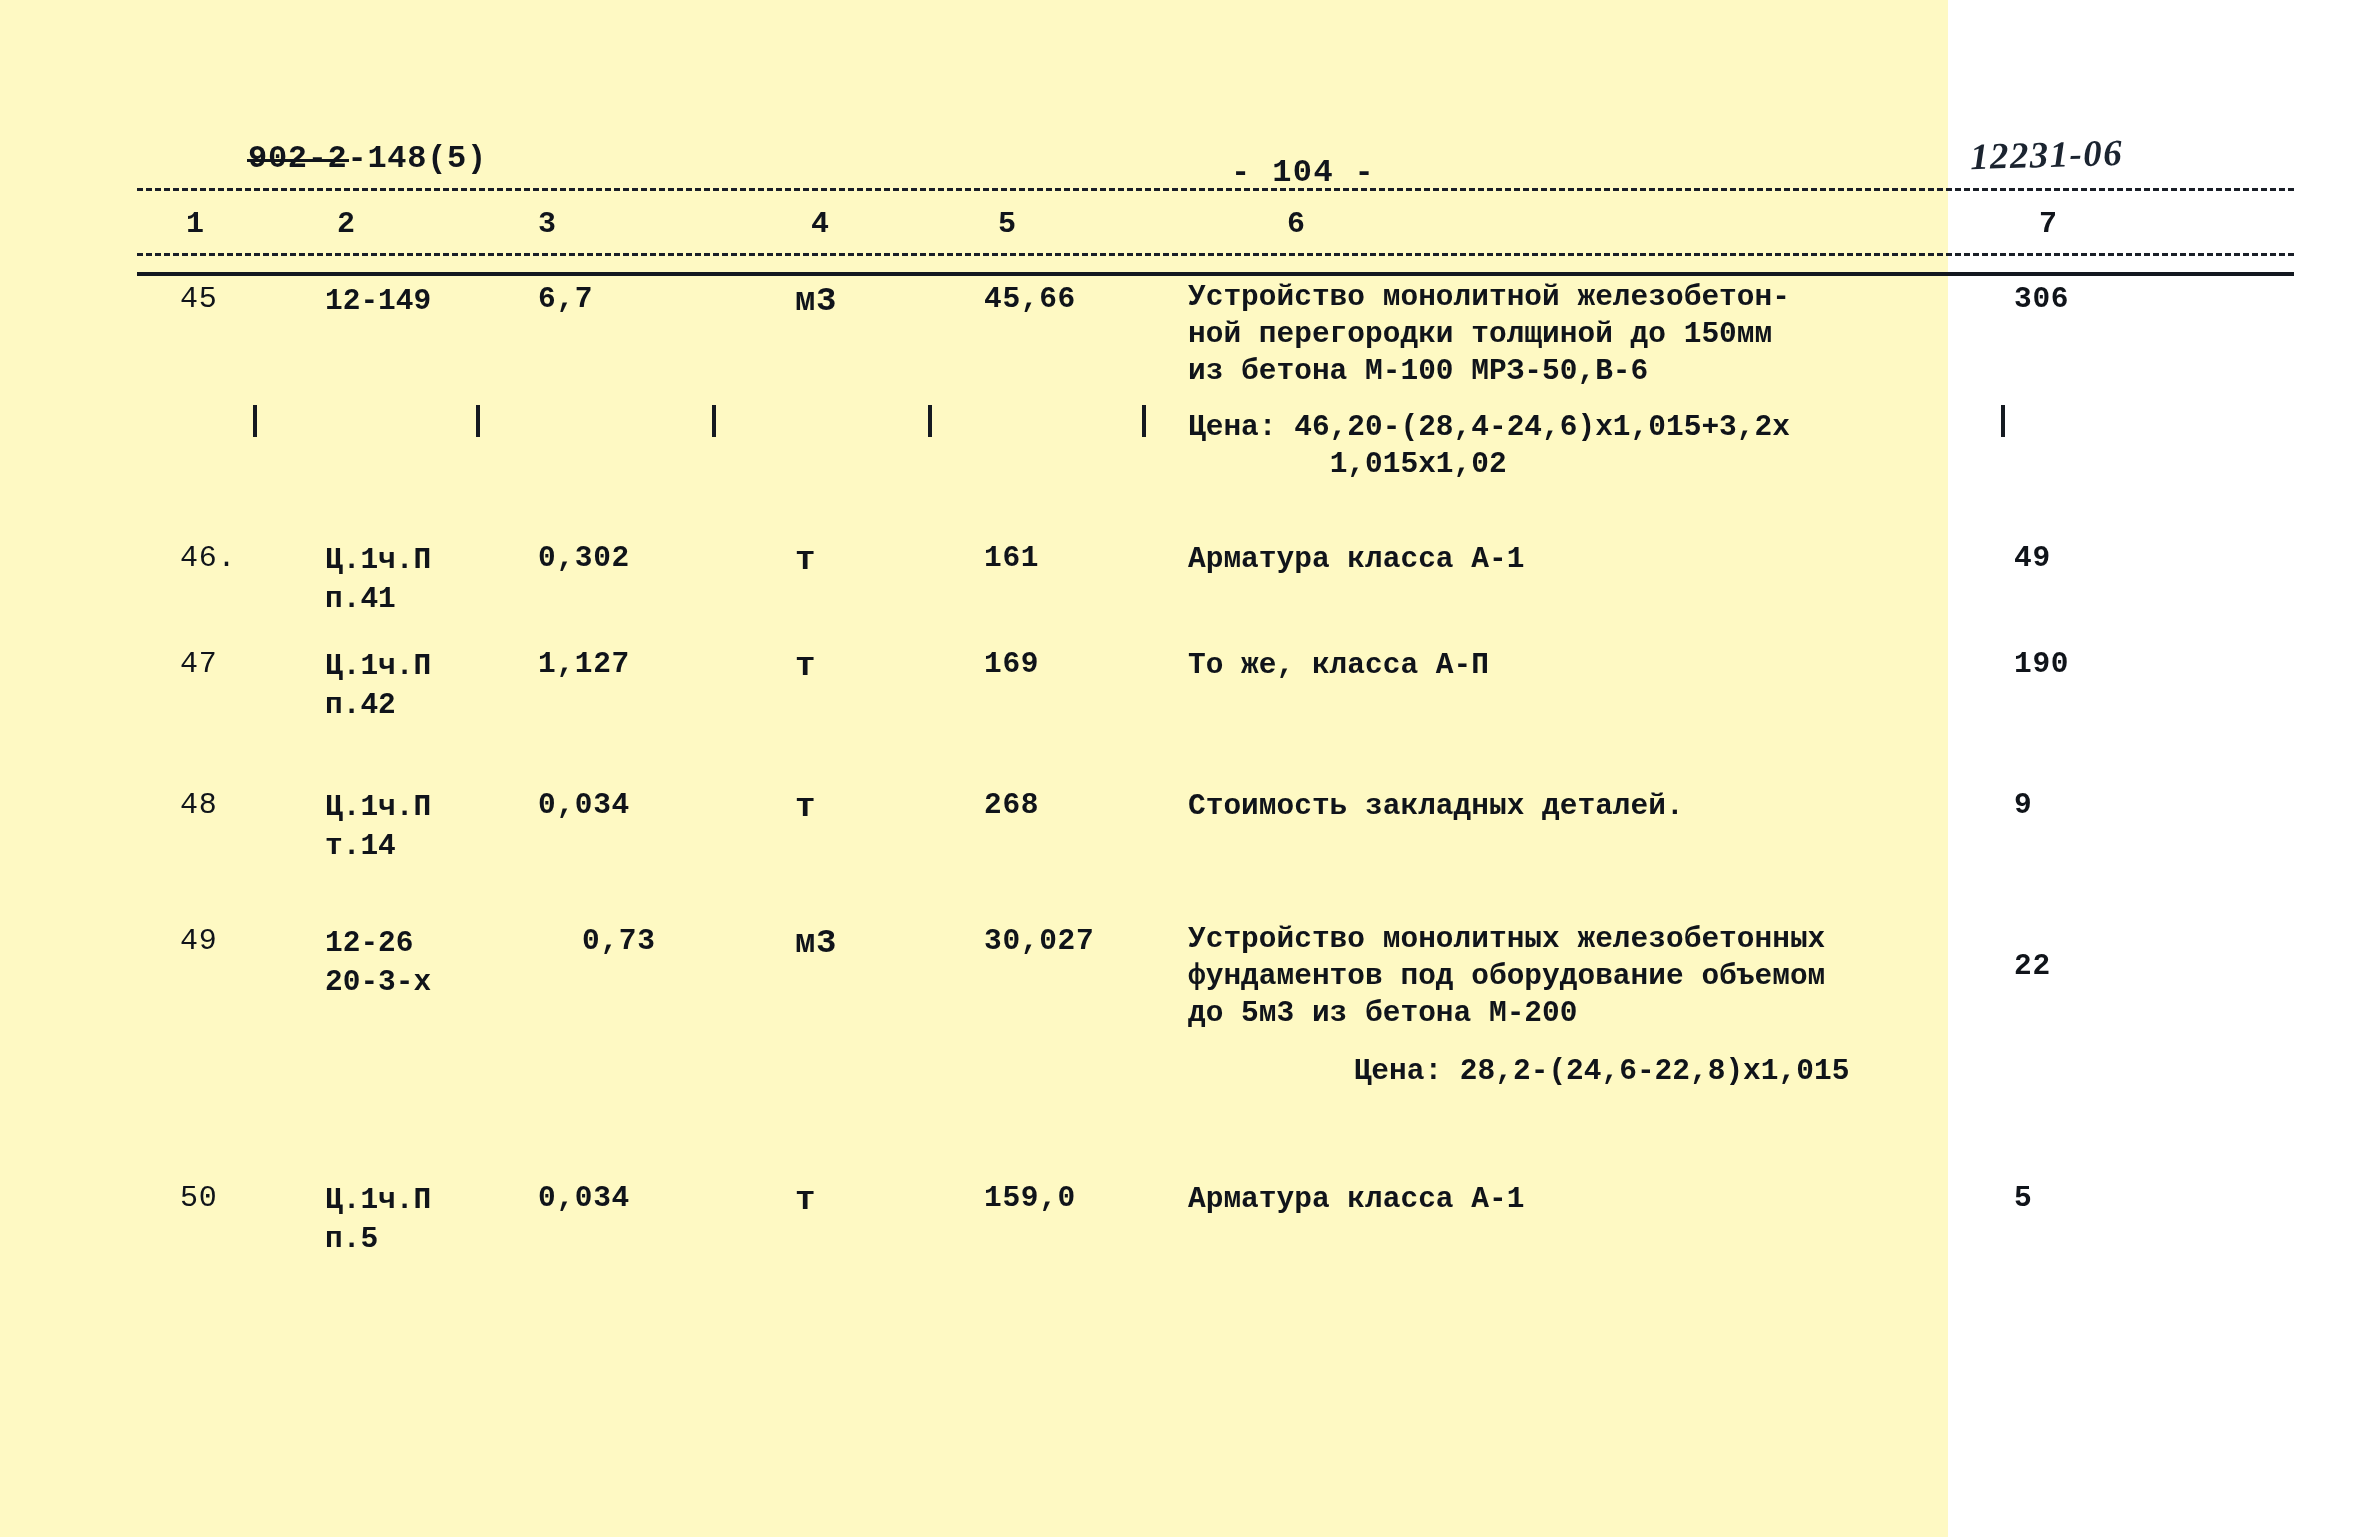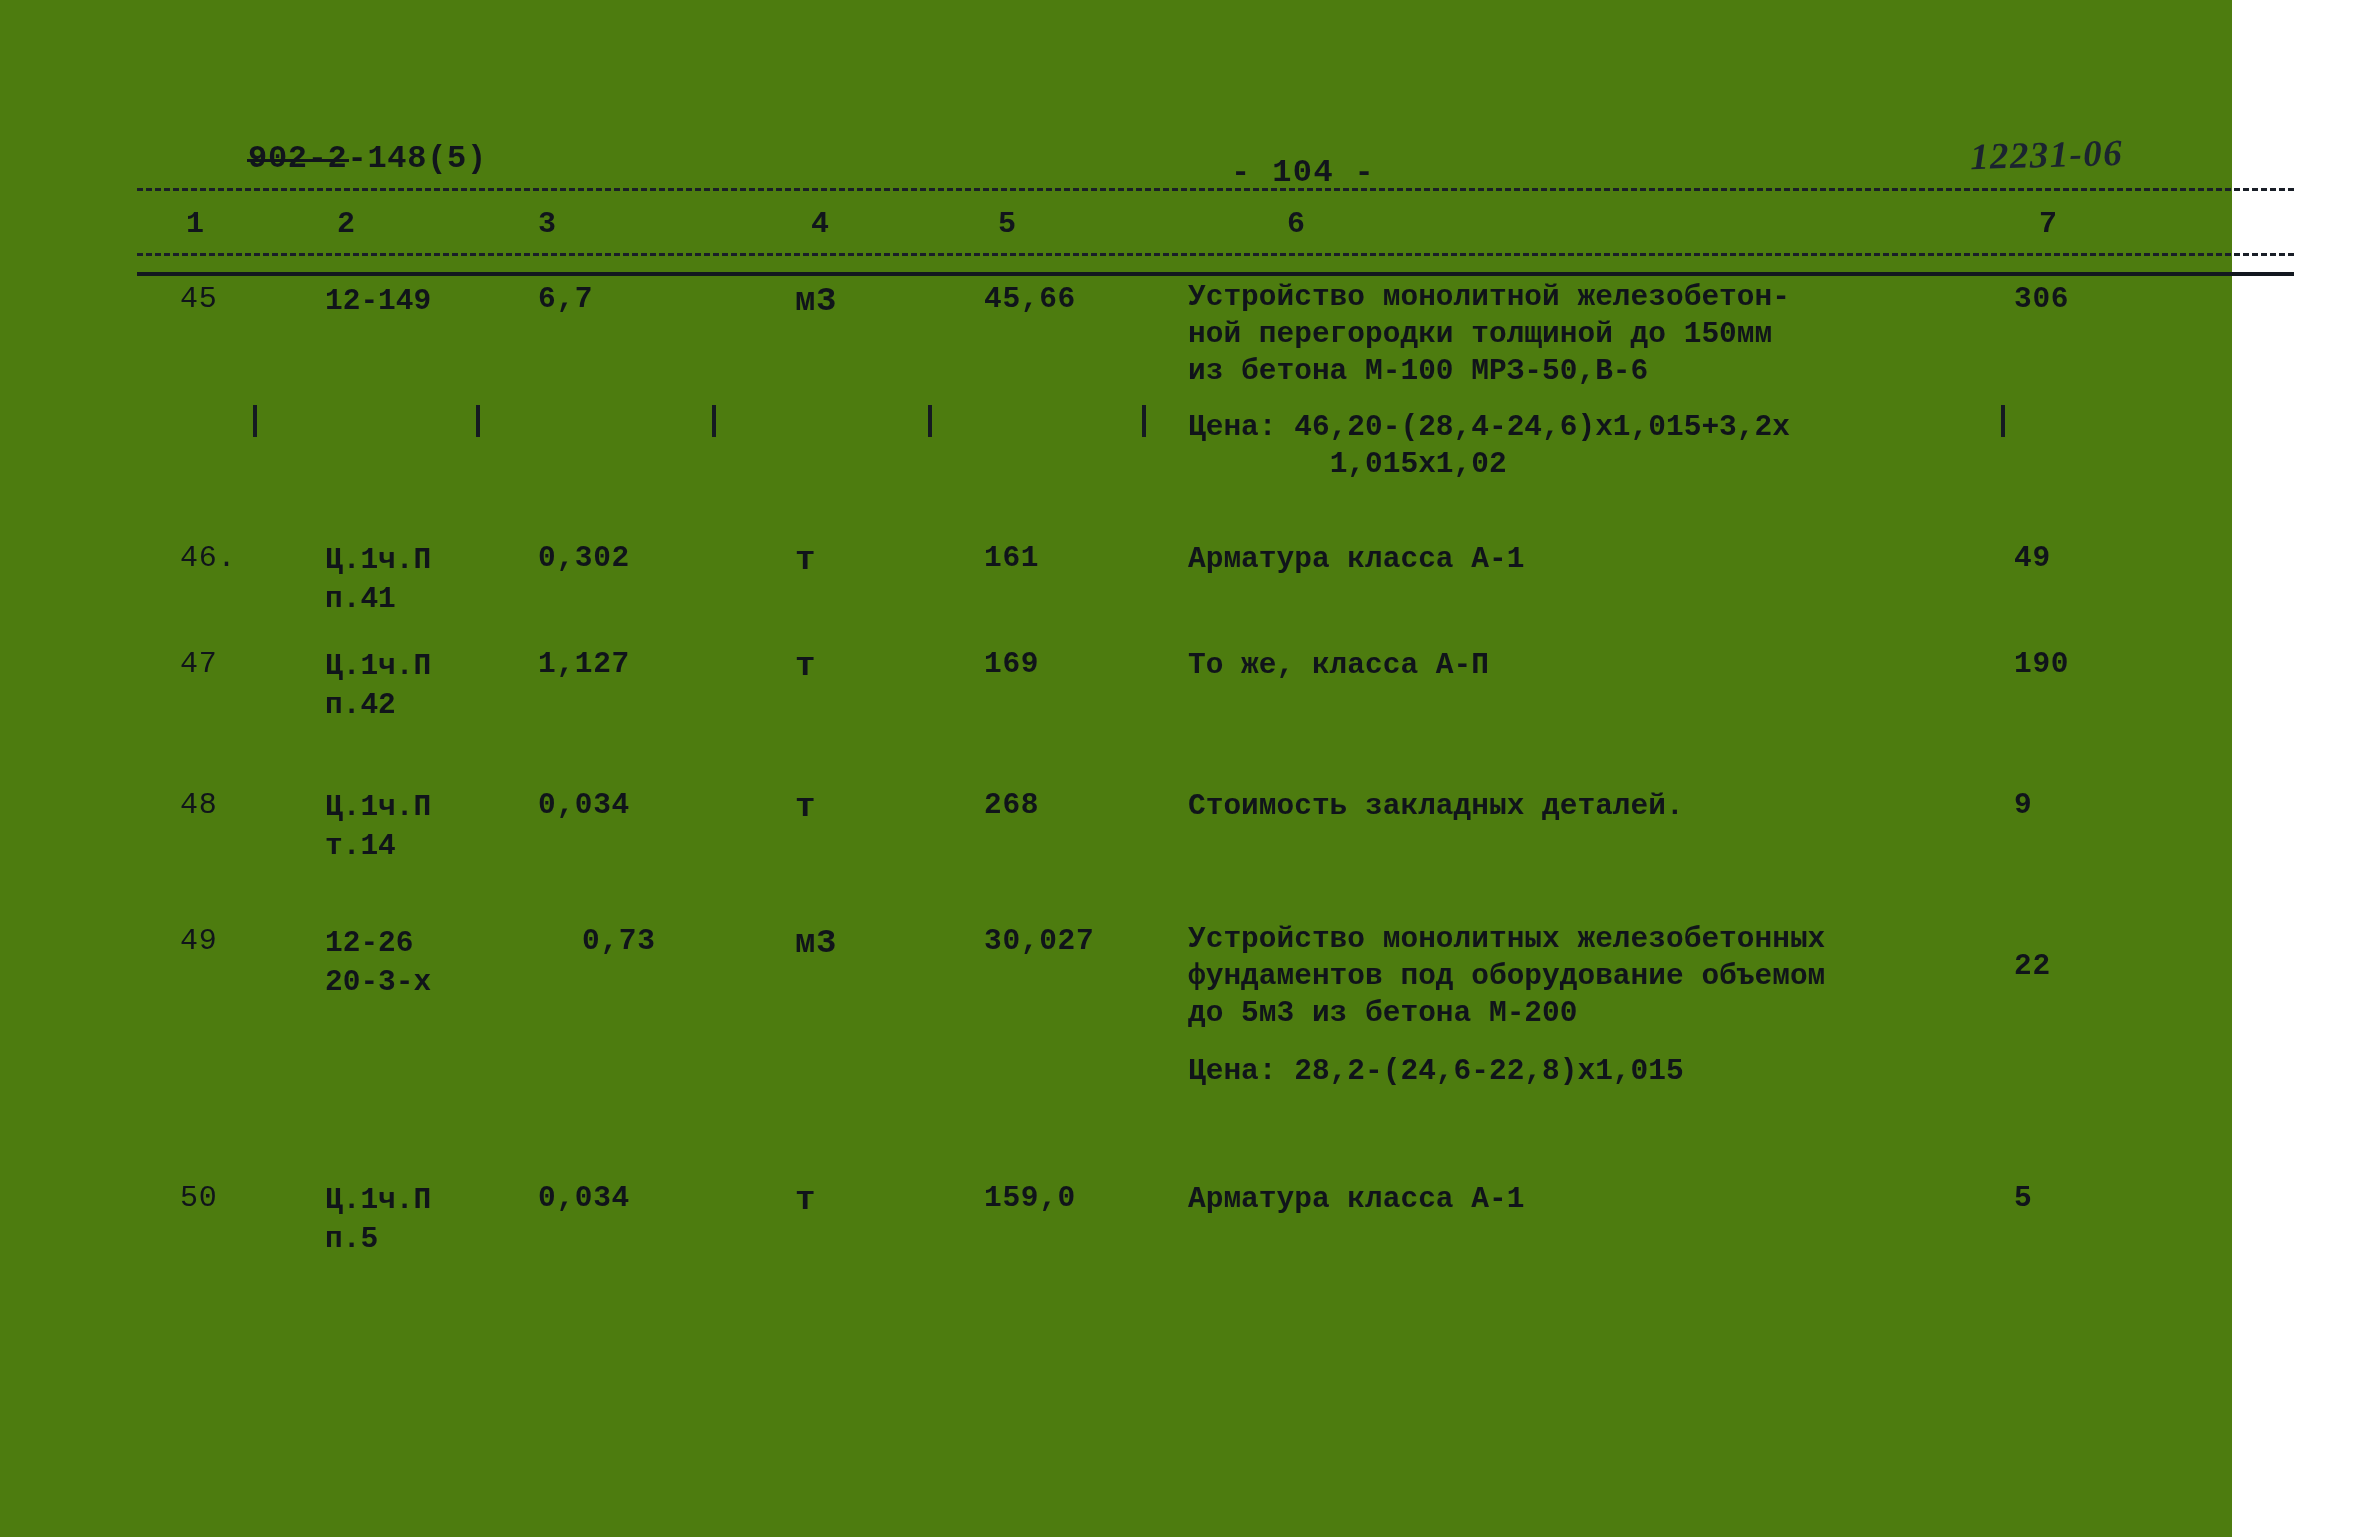--- a/index.html
+++ b/index.html
@@ -12,23 +12,23 @@
     height: 1538px;
     font-family: "Liberation Sans", sans-serif;
     color: #14181f;
     position: relative;
     overflow: hidden;
   }
 
   .page {
     position: absolute;
     left: 0; top: 0;
-    width: 2232px;
+    width: 1948px;
     height: 1538px;
-    background: #4d7c0f;
+    background: #fef9c3;
   }
 
   
   .header {
     position: absolute;
     left: 0;
     top: 68px;
     width: 2377px;
     height: 65px;
   }
@@ -296,21 +296,21 @@
     <div class="row" style="top:642px;">
       <div class="cell c-num" style="top:0px;">49</div>
       <div class="cell c-code" style="top:0px;">12-26
 20-3-х</div>
       <div class="cell c-qty" style="top:0px;margin-left:44px;">0,73</div>
       <div class="cell c-unit" style="top:0px;">м3</div>
       <div class="cell c-price" style="top:0px;">30,027</div>
       <div class="cell c-desc" style="top:-2.9px;">Устройство монолитных железобетонных
 фундаментов под оборудование объемом
 до 5м3 из бетона М-200</div>
-      <div class="cell c-note" style="top:129px;">Цена: 28,2-(24,6-22,8)х1,015</div>
+      <div class="cell c-note" style="top:129px;text-align:center;">Цена: 28,2-(24,6-22,8)х1,015</div>
       <div class="cell c-sum" style="top:24.5px;">22</div>
     </div>
 
     <div class="row" style="top:899px;">
       <div class="cell c-num" style="top:0px;">50</div>
       <div class="cell c-code" style="top:0px;">Ц.1ч.П
 п.5</div>
       <div class="cell c-qty" style="top:0px;">0,034</div>
       <div class="cell c-unit" style="top:0px;">т</div>
       <div class="cell c-price" style="top:0px;">159,0</div>

